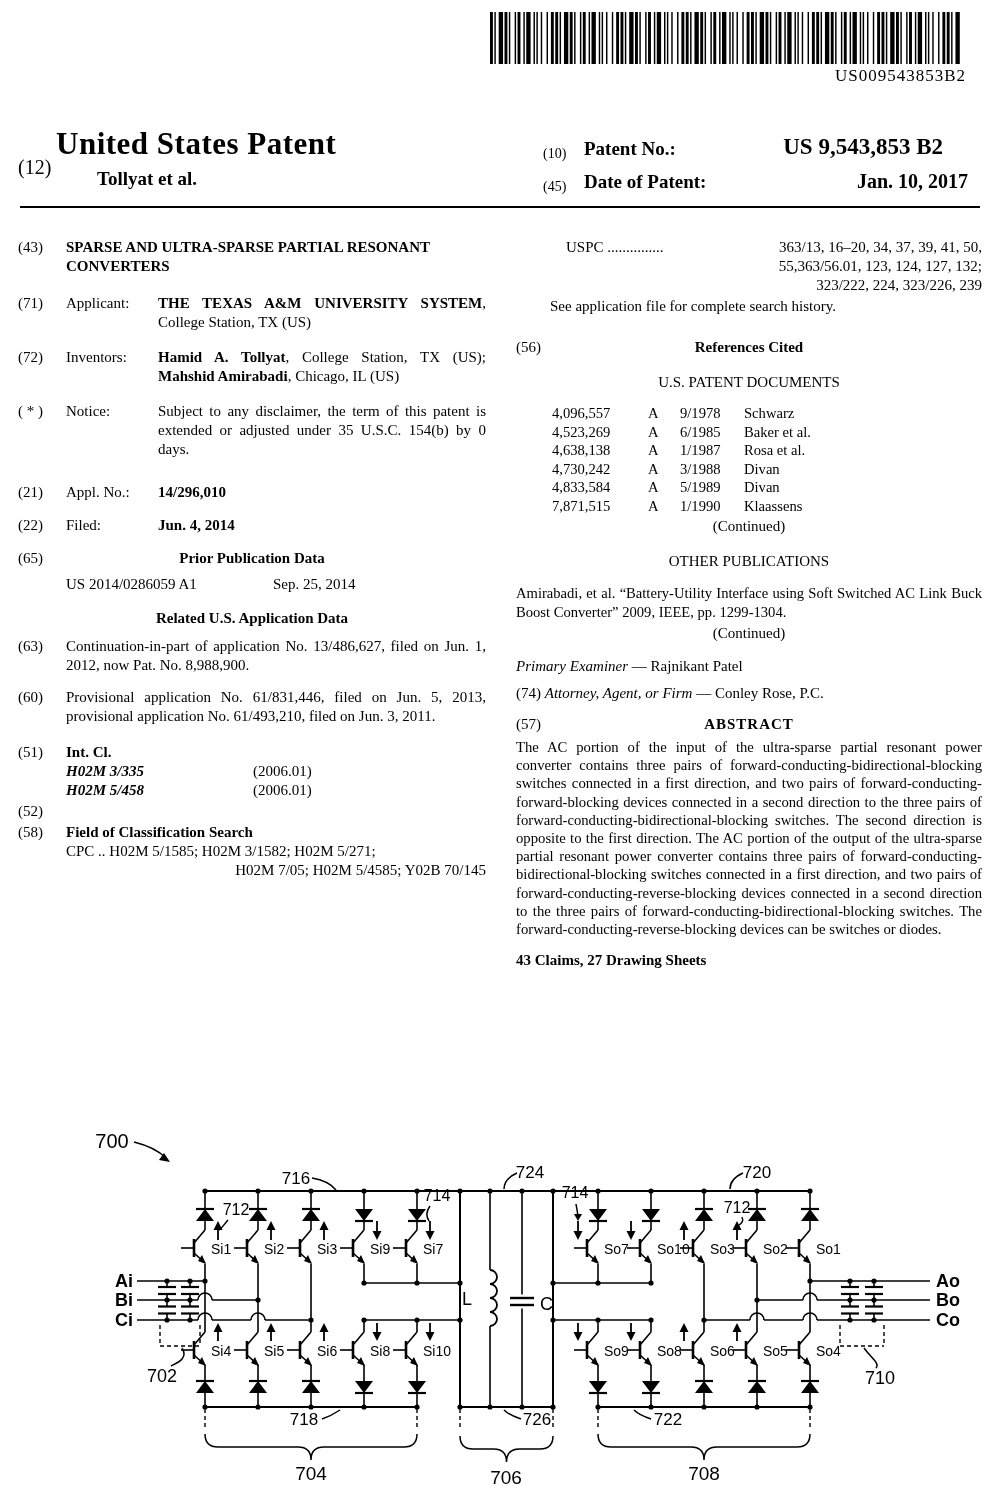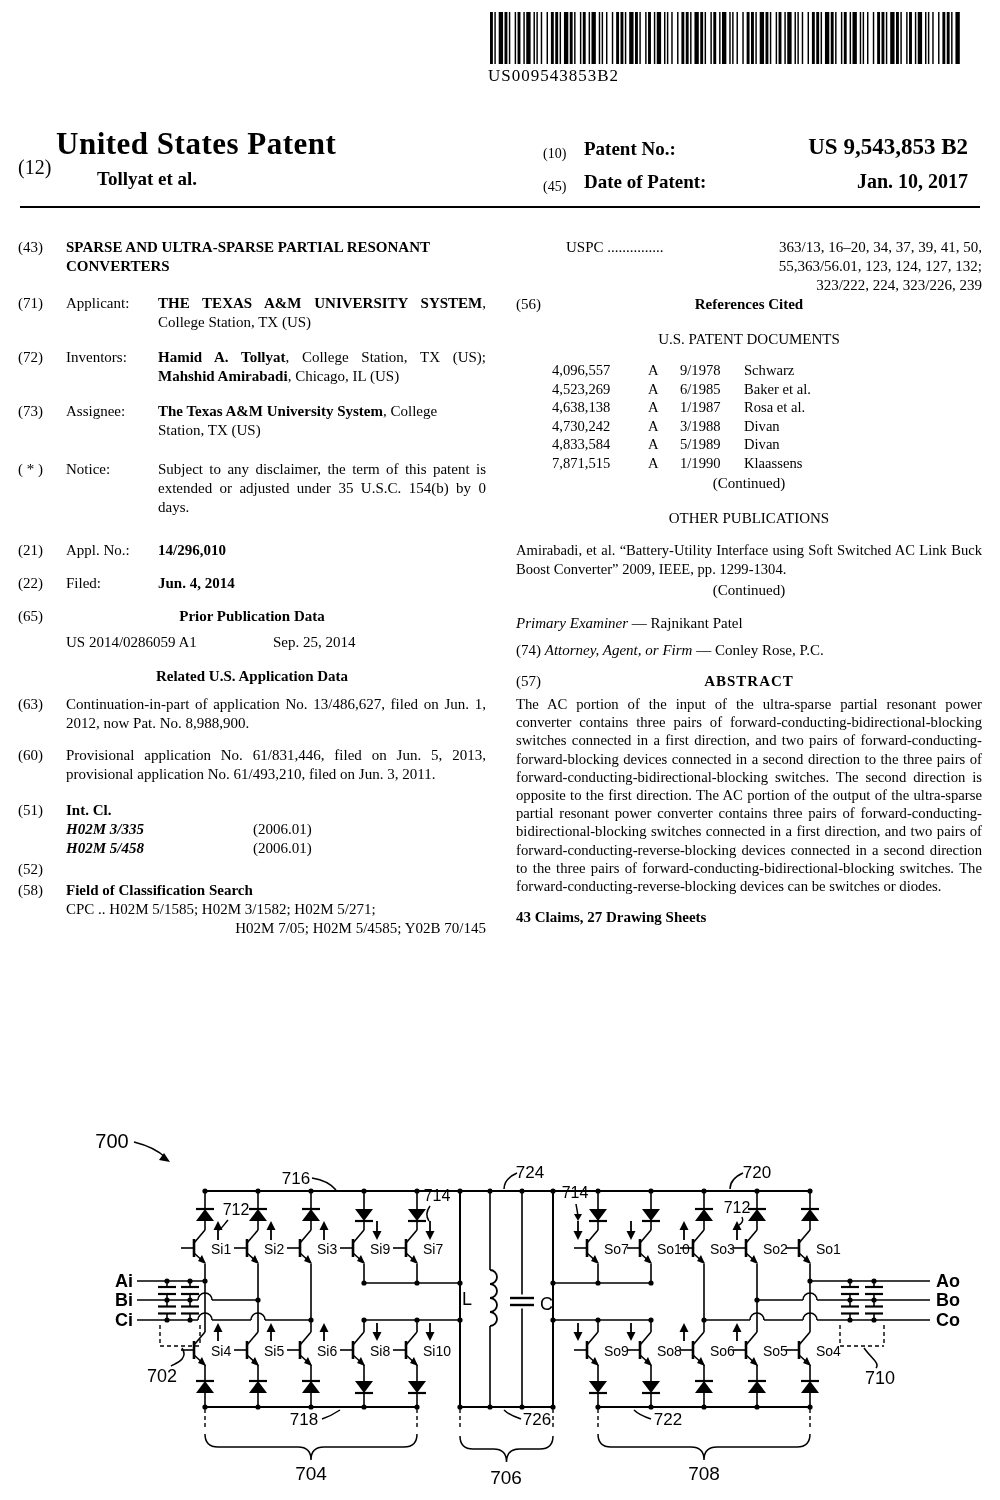--- a/index.html
+++ b/index.html
@@ -1,27 +1,27 @@
 <!DOCTYPE html>
 <html><head>
 <meta charset="utf-8">
 <style>
   html,body{margin:0;padding:0;background:#fff;}
   body{width:1000px;height:1500px;position:relative;color:#000;
        font-family:"Liberation Serif",serif;-webkit-font-smoothing:antialiased;}
   .abs{position:absolute;}
   
   #barcode-wrap{left:488px;top:12px;width:478px;height:52px;}
-  #barcode-text{left:488px;top:66px;width:478px;text-align:left;font-size:17px;letter-spacing:1px;}
+  #barcode-text{left:488px;top:66px;width:478px;text-align:right;font-size:17px;letter-spacing:1px;}
   #h-kind{left:18px;top:156px;font-size:20px;}
   #h-title{left:56px;top:126px;font-size:31px;font-weight:bold;letter-spacing:.5px;}
   #h-inventors{left:97px;top:168px;font-size:19px;font-weight:bold;}
   #h-pn-num{left:543px;top:146px;font-size:14px;}
   #h-pn-label{left:584px;top:138px;font-size:19px;font-weight:bold;}
-  #h-pn-value{left:700px;top:134px;width:268px;text-align:right;font-size:23px;font-weight:bold;}
+  #h-pn-value{left:675px;top:134px;width:268px;text-align:right;font-size:23px;font-weight:bold;}
   #h-dt-num{left:543px;top:179px;font-size:14px;}
   #h-dt-label{left:584px;top:171px;font-size:19px;font-weight:bold;}
   #h-dt-value{left:700px;top:170px;width:268px;text-align:right;font-size:20px;font-weight:bold;}
   #rule{left:20px;top:206px;width:960px;height:0;border-top:2px solid #000;}
   
   #colL{left:18px;top:238px;width:468px;font-size:15px;line-height:19px;}
   #colR{left:516px;top:238px;width:466px;font-size:15px;line-height:19px;}
   .b{font-weight:bold;} .i{font-style:italic;} .bi{font-weight:bold;font-style:italic;}
   .just{text-align:justify;}
   .row3{display:grid;grid-template-columns:48px 92px 1fr;margin-bottom:16px;}
@@ -173,25 +173,20 @@
   <div class="row3">
     <span>(71)</span>
     <span>Applicant:</span>
     <span class="just"><span class="b">THE TEXAS A&amp;M UNIVERSITY SYSTEM</span><span>, College Station, TX (US)</span></span>
   </div>
   <div class="row3">
     <span>(72)</span>
     <span>Inventors:</span>
     <span class="just"><span class="b">Hamid A. Tollyat</span><span>, College Station, TX (US); </span><span class="b">Mahshid Amirabadi</span><span>, Chicago, IL (US)</span></span>
   </div>
-  <div class="row3" style="margin-bottom:20px">
-    <span>(73)</span>
-    <span>Assignee:</span>
-    <span><span class="b">The Texas A&amp;M University System</span><span>, College Station, TX (US)</span></span>
-  </div>
   <div class="row3" style="margin-bottom:24px">
     <span>( * )</span>
     <span>Notice:</span>
     <span class="just">Subject to any disclaimer, the term of this patent is extended or adjusted under 35 U.S.C. 154(b) by 0 days.</span>
   </div>
   <div class="row3" style="margin-bottom:14px">
     <span>(21)</span>
     <span>Appl. No.:</span>
     <span class="b">14/296,010</span>
   </div>
@@ -247,20 +242,21 @@
   </div>
 </div>
 
 <div class="abs" id="colR">
   <div class="uspc1">
     <span class="lbl">USPC ...............</span>
     <span class="val">363/13, 16–20, 34, 37, 39, 41, 50,</span>
   </div>
   <div class="rt">55,363/56.01, 123, 124, 127, 132;</div>
   <div class="rt">323/222, 224, 323/226, 239</div>
+  <div style="margin:2px 0 22px 34px">See application file for complete search history.</div>
   <div class="hrow" style="margin-bottom:16px">
     <span class="tag">(56)</span>
     <span class="b">References Cited</span>
   </div>
   <div class="ctr" style="margin-bottom:12px">U.S. PATENT DOCUMENTS</div>
   <div id="patents">
     <div class="prow">
         <span>4,096,557</span>
         <span>A</span>
         <span>9/1978</span>

